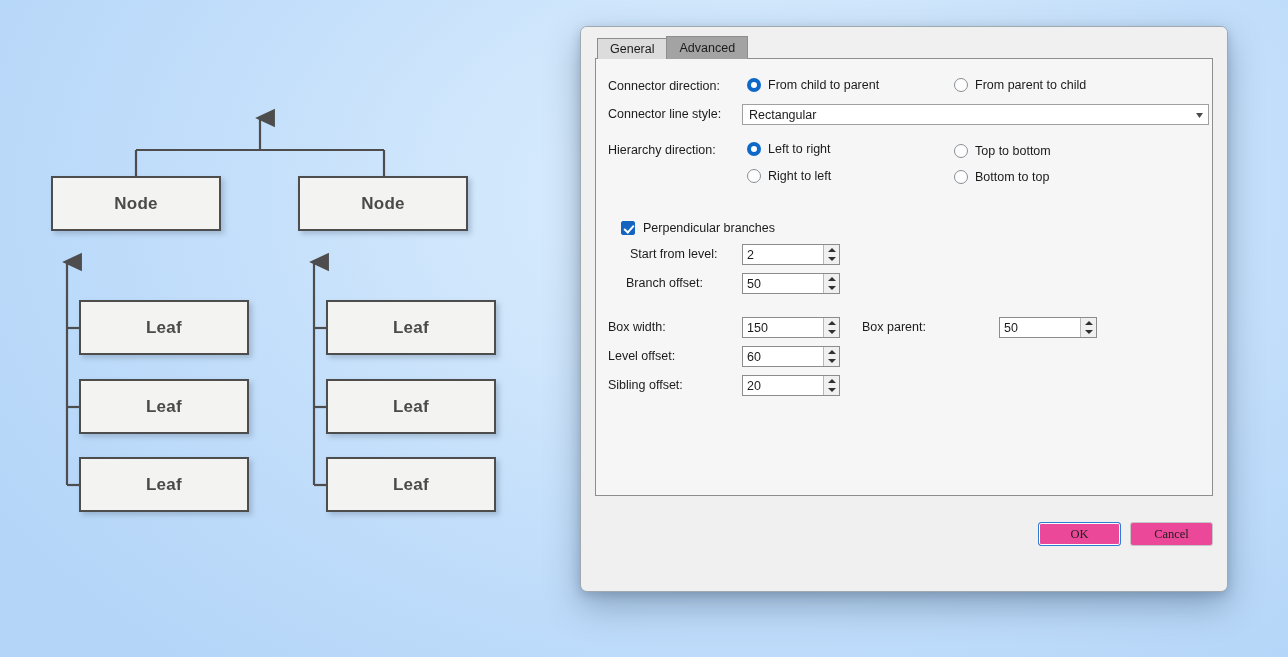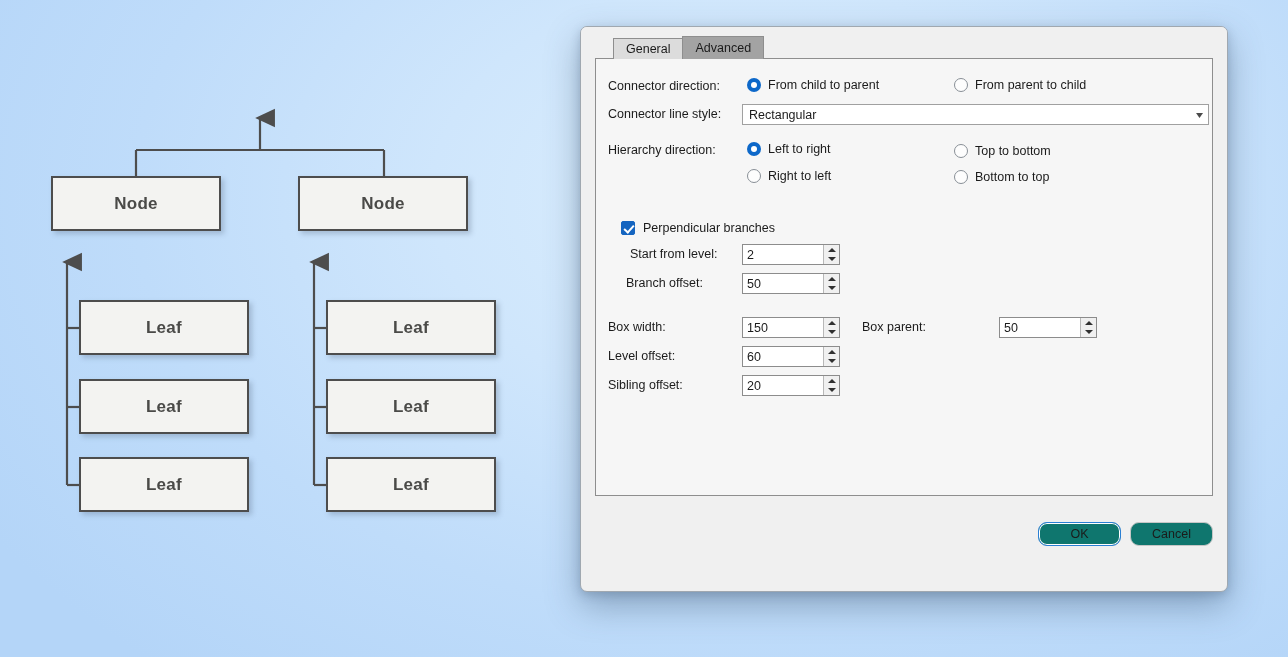--- a/index.html
+++ b/index.html
@@ -85,21 +85,21 @@
 
   #dialog-body {
     position: relative;
     height: 531px;
     background: #f0f0f0;
   }
 
   
   #tabstrip {
     position: absolute;
-    left: 32px;
+    left: 16px;
     top: 10px;
     height: 22px;
     display: flex;
     align-items: flex-end;
     z-index: 3;
   }
   .tab {
     height: 21px;
     padding: 0 12px;
     display: flex;
@@ -270,25 +270,26 @@
     gap: 9px;
   }
   .btn {
     width: 83px;
     height: 24px;
     display: flex;
     align-items: center;
     justify-content: center;
     font-size: 12.5px;
     color: #1b1b1b;
-    background: #0f766e;
+    background: #ec4899;
     border: 1px solid #c6c6c6;
-    border-radius: 9px;
+    border-radius: 3px;
     box-sizing: border-box;
     cursor: pointer;
+    font-family: Liberation Serif, serif;
   }
   .btn.default {
     border: 1px solid #2a7fd4;
     box-shadow: inset 0 0 0 1px #ffffff;
   }
 </style>
 </head>
 <body>
 
 <div id="root">

